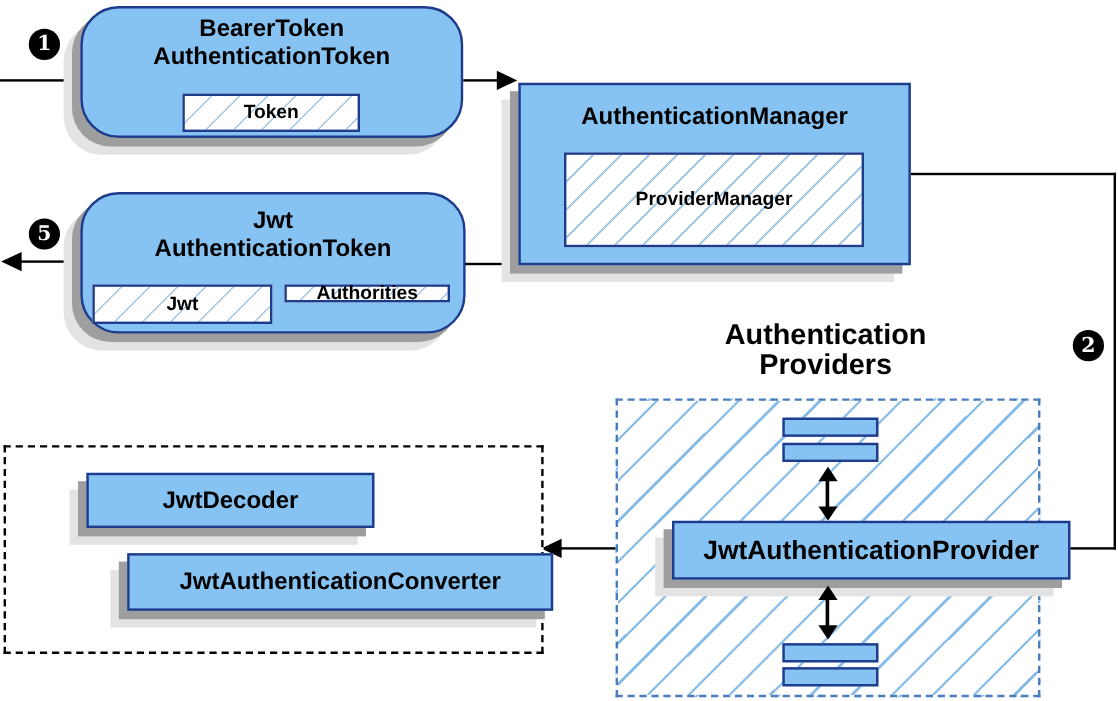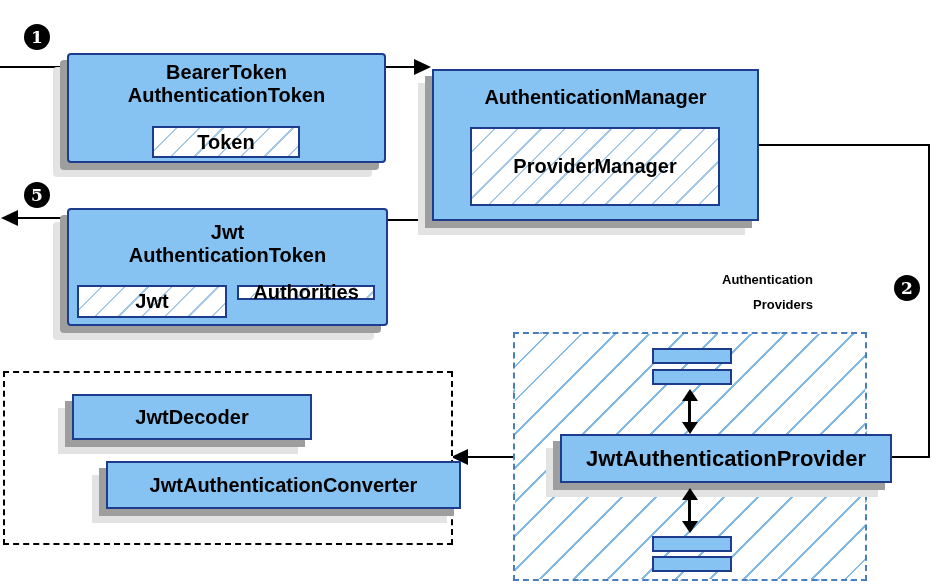--- a/index.html
+++ b/index.html
@@ -16,30 +16,30 @@
   .canvas{
     position:relative;width:932px;height:584px;background:#fff;overflow:hidden;
     font-family:"Liberation Sans",sans-serif;font-weight:bold;color:#000;
   }
   .node{
     position:absolute;box-sizing:border-box;
     background:var(--box_fill);
     border:2px solid var(--box_border);
     box-shadow:-7px 7px 0 0 var(--shadow_dark), -14px 14px 0 0 var(--shadow_light);
   }
-  .rounded{border-radius:4px;margin-top:48px;}
+  .rounded{border-radius:32px;}
   .node-title{position:absolute;left:0;right:0;text-align:center;font-size:20px;line-height:23px;}
   .flexcenter{display:flex;align-items:center;justify-content:center;}
   .member{
     position:absolute;box-sizing:border-box;
     background-color:#fff;
     background-image:repeating-linear-gradient(135deg, transparent 0px, transparent 15px, var(--hatch_line) 15px, var(--hatch_line) 16.5px);
     border:2px solid var(--box_border);
     display:flex;align-items:center;justify-content:center;
-    font-size:20px;
+    font-size:16px;
   }
   .badge{
     position:absolute;width:26px;height:26px;border-radius:50%;
     background:#000;color:#fff;
     font-family:"DejaVu Serif",serif;font-size:17px;font-weight:bold;
     display:flex;align-items:center;justify-content:center;
   }
   .hline,.vline{position:absolute;background:var(--line_black);}
   .arrow-left{position:absolute;width:0;height:0;border-top:8px solid transparent;border-bottom:8px solid transparent;border-right:17px solid var(--line_black);}
   .arrow-right{position:absolute;width:0;height:0;border-top:8px solid transparent;border-bottom:8px solid transparent;border-left:17px solid var(--line_black);}
@@ -52,21 +52,21 @@
     background-image:repeating-linear-gradient(135deg, transparent 0px, transparent 22px, var(--container_hatch) 22px, var(--container_hatch) 24px);
   }
   .black-dashed{
     position:absolute;box-sizing:border-box;
     border:2px dashed #000;background:#fff;
   }
   .bar{
     position:absolute;box-sizing:border-box;width:80px;height:16px;
     background:var(--box_fill);border:2px solid var(--box_border);
   }
-  .group-label{position:absolute;text-align:right;font-size:13px;line-height:25px;}
+  .group-label{position:absolute;text-align:center;font-size:24px;line-height:25px;}
 </style>
 </head>
 <body>
 
 <div class="canvas">
 
   <div class="badge" style="left:24px;top:24px;">1</div>
   <div class="badge" style="left:24px;top:182px;">5</div>
   <div class="badge" style="left:894px;top:275px;">2</div>
   <div class="badge" style="left:27px;top:409px;">3</div>

